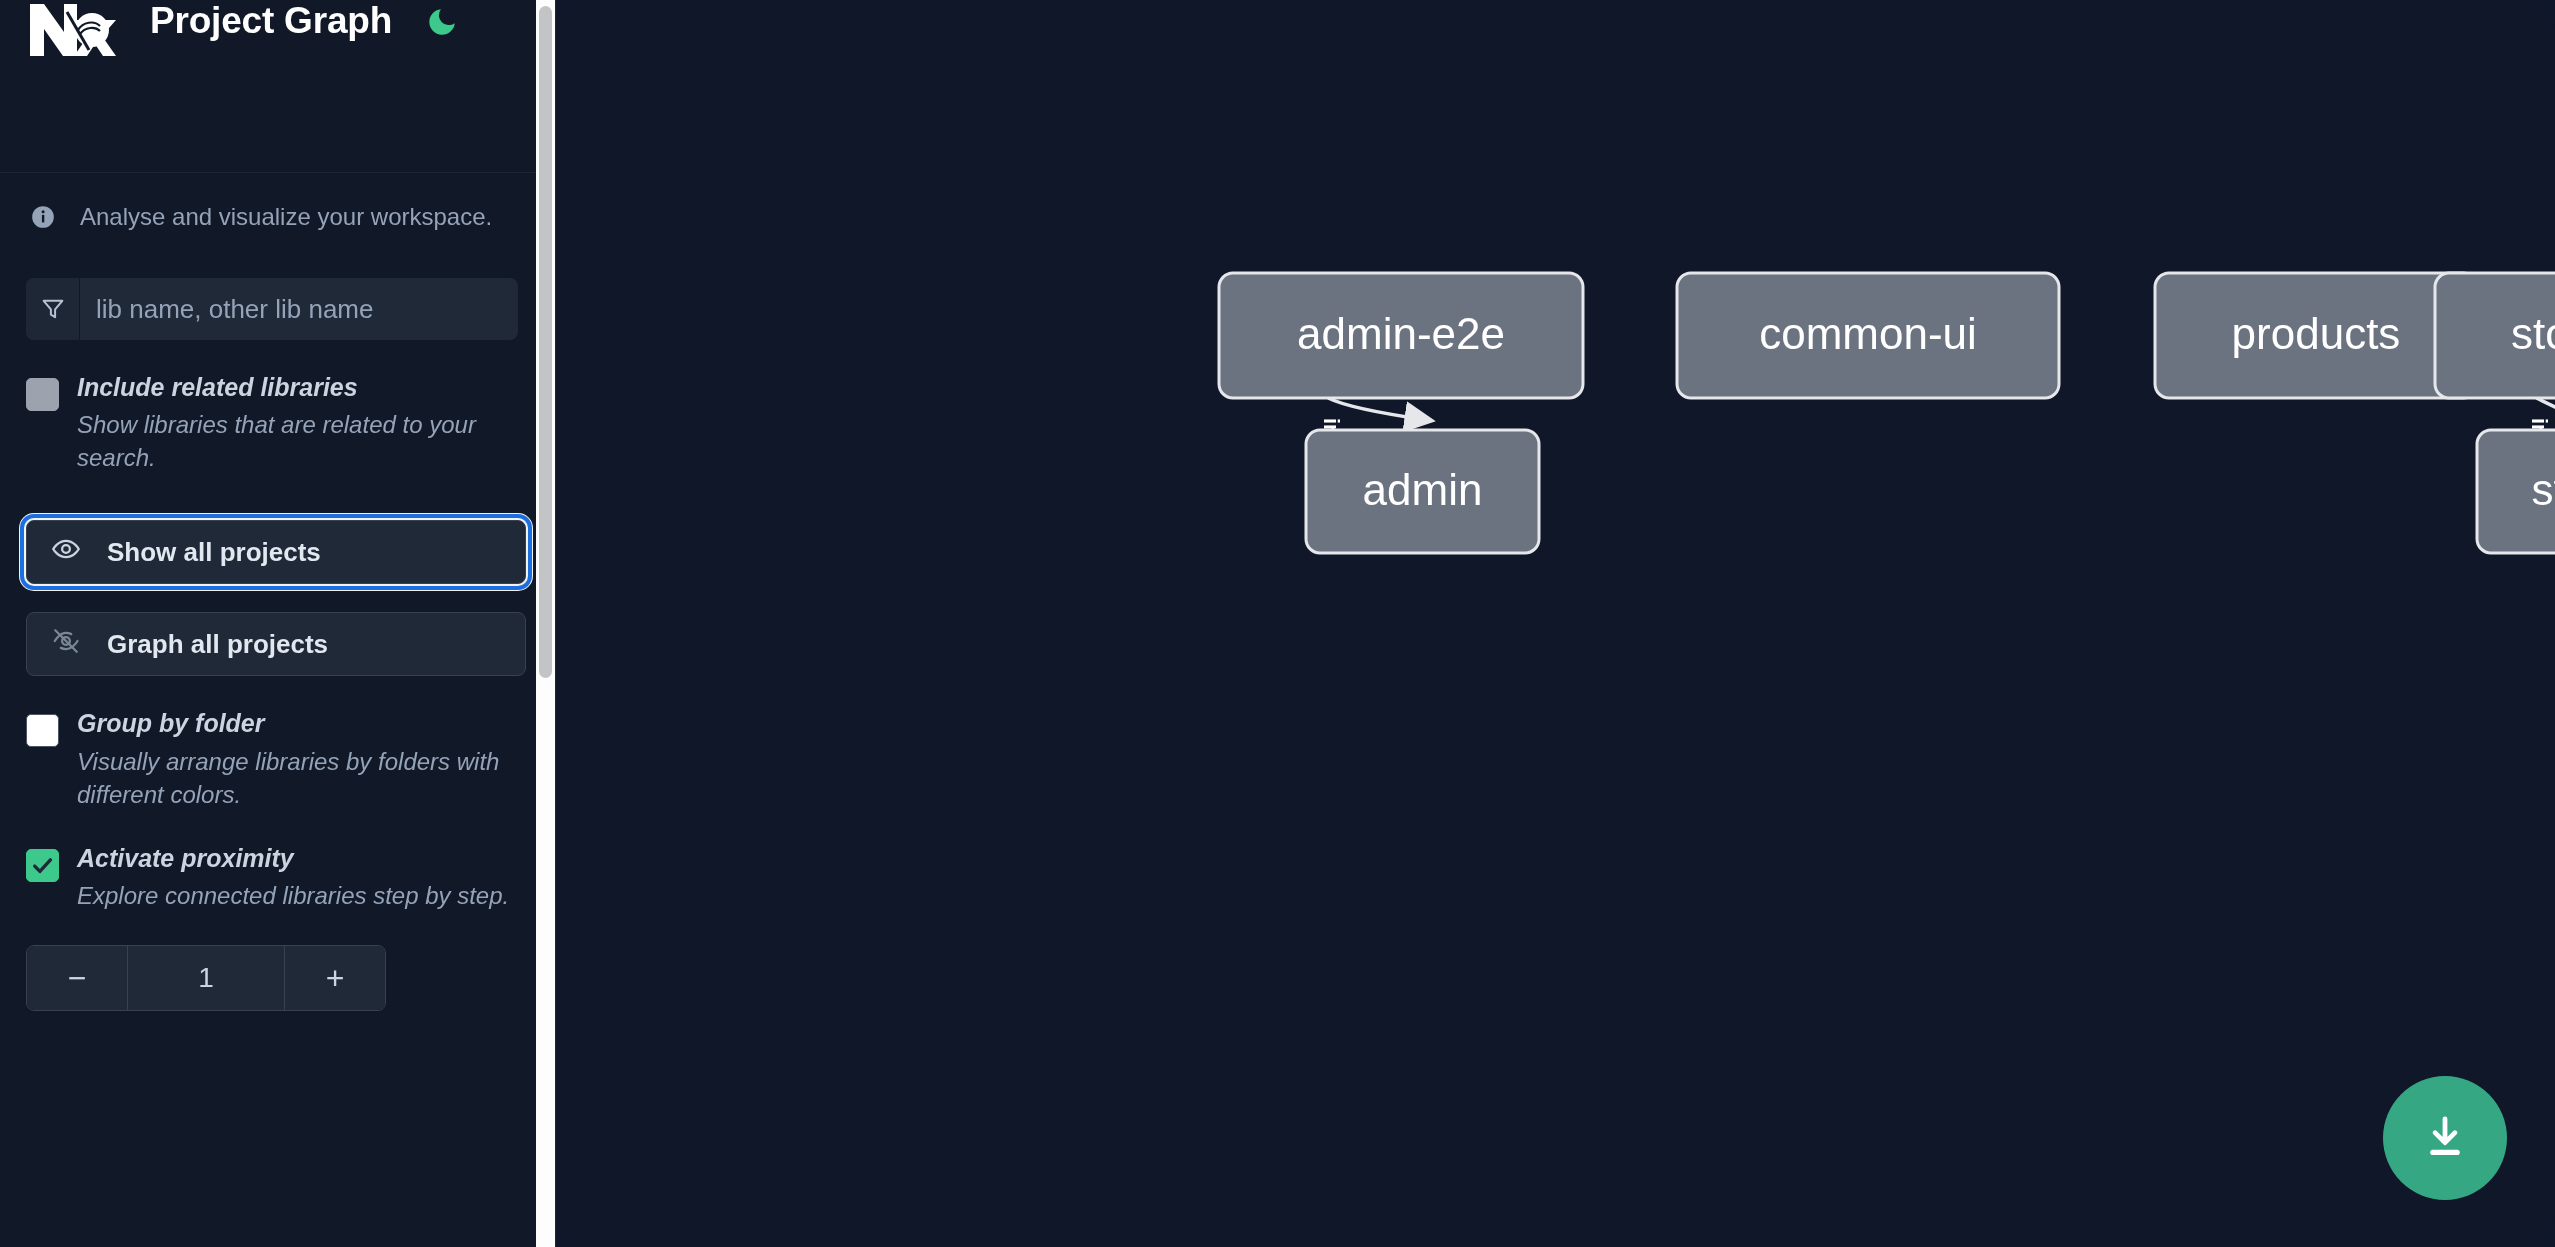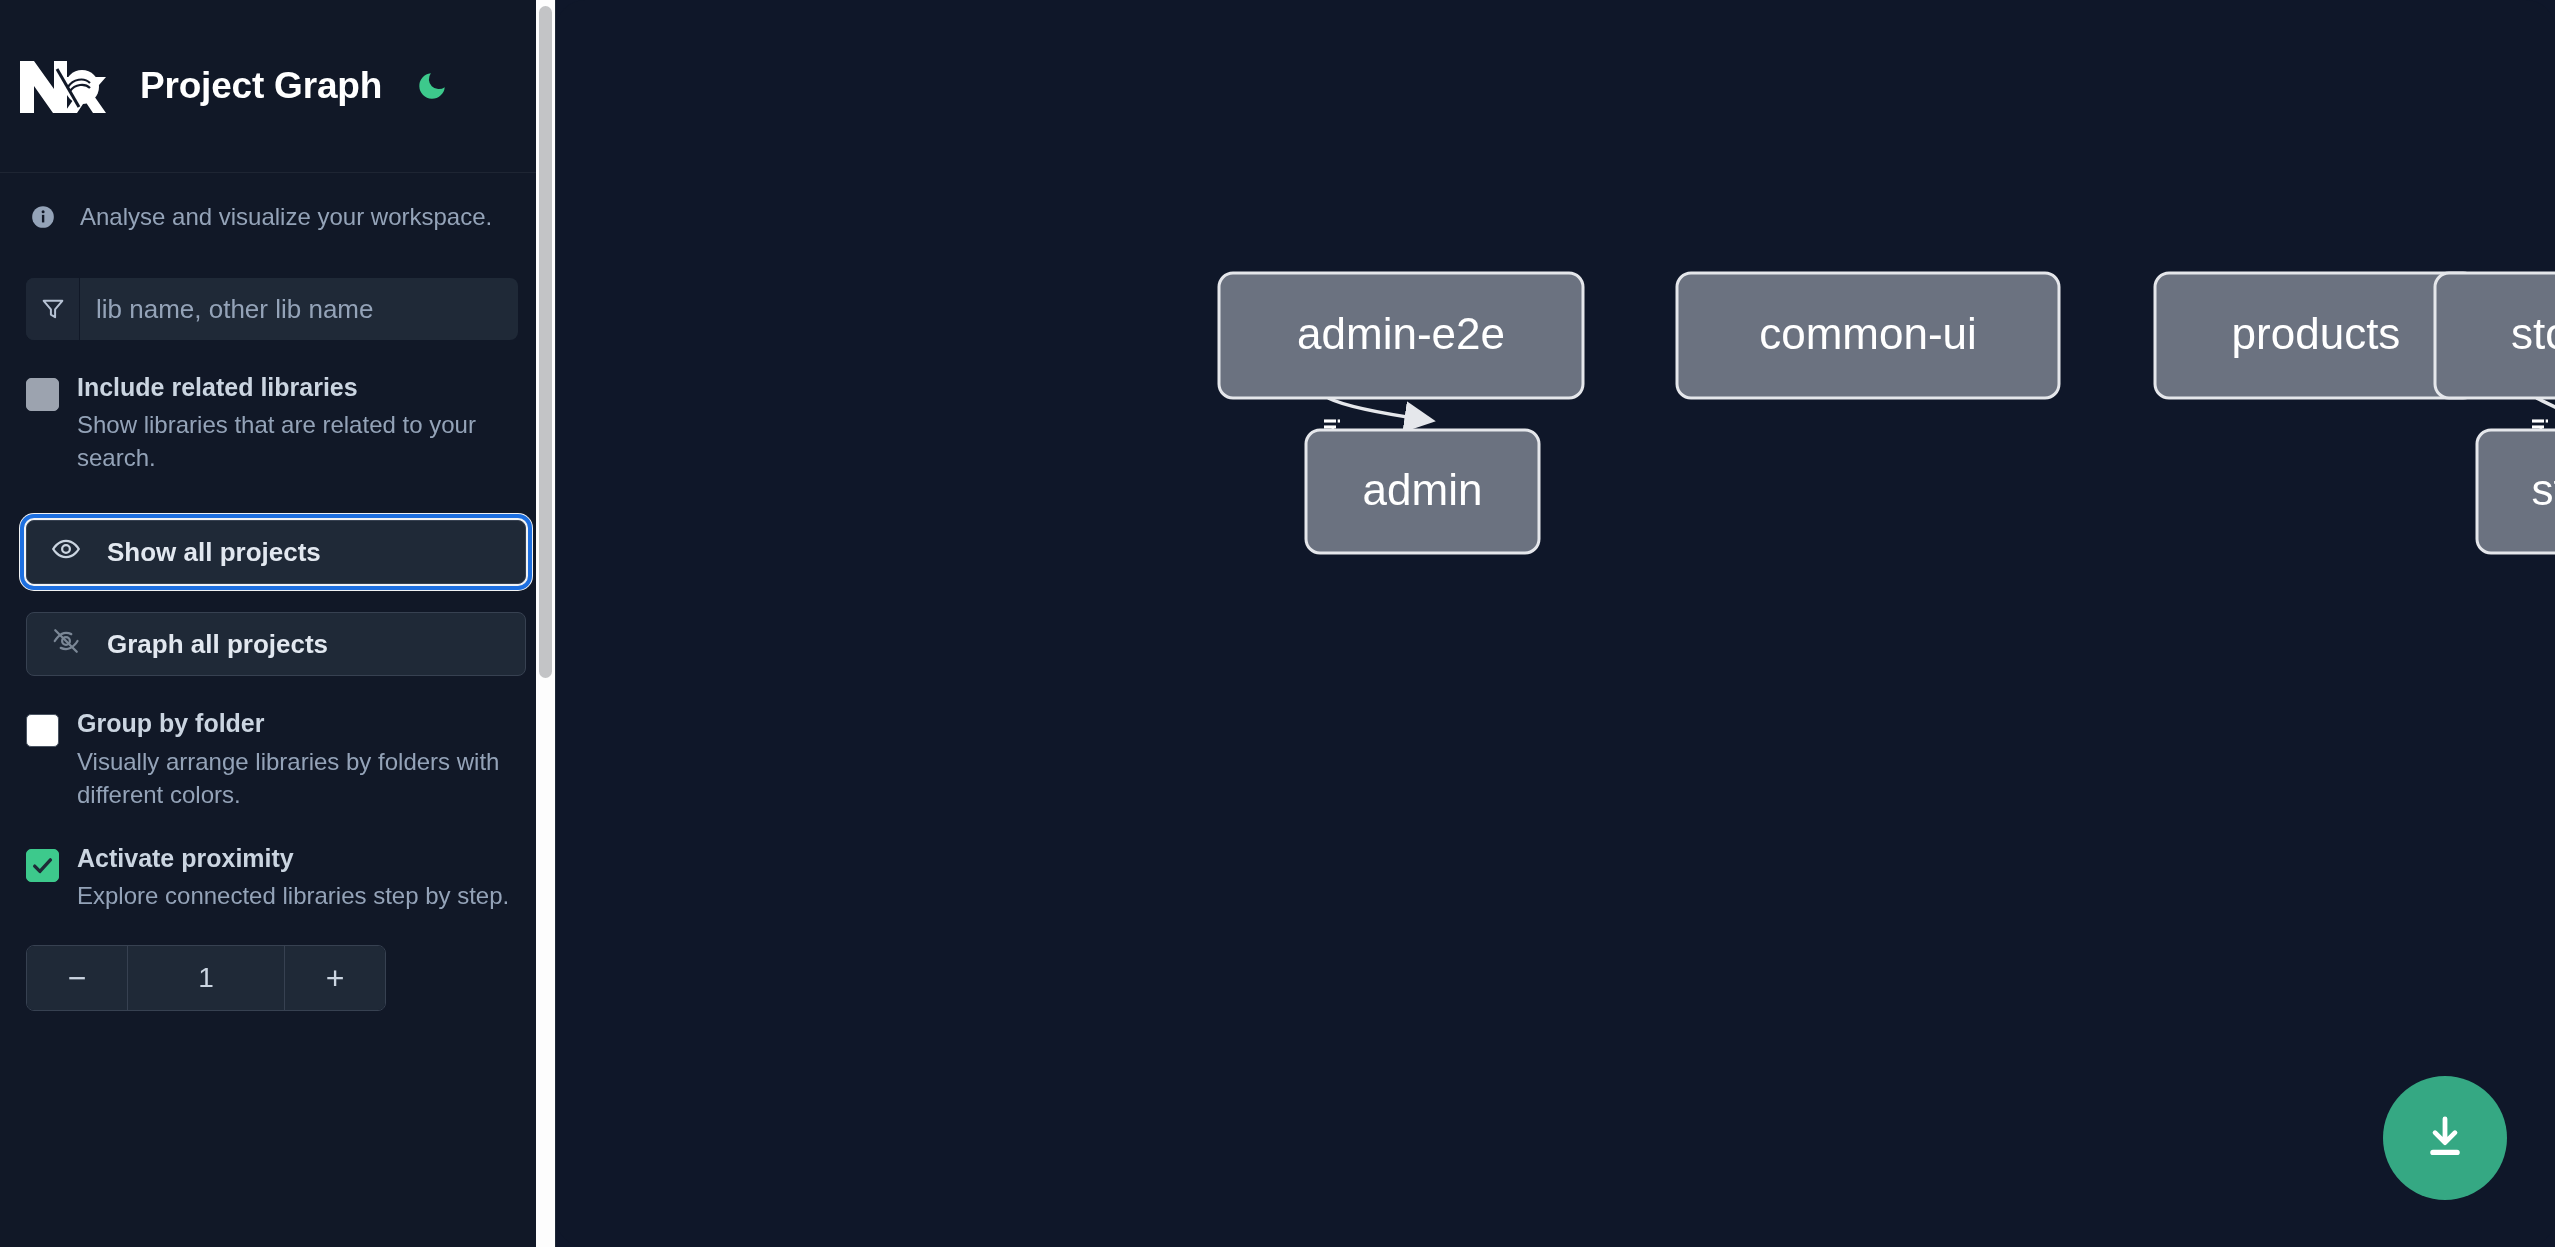--- a/index.html
+++ b/index.html
@@ -19,22 +19,21 @@
     background: #111827;
     border-right: 1px solid #1f2937;
     flex: 0 0 556px;
     overflow: hidden;
   }
   .sidebar-inner { width: 556px; }
 
   .brand-row {
     height: 173px;
     display: flex;
-    align-items: center;
-    padding: 0 16px;
+    padding: 0 26px;
     border-bottom: 1px solid #1e2533;
   }
   .nx-logo { width: 96px; height: 58px; flex: 0 0 96px; }
   .brand-title {
     color: #ffffff;
     font-size: 37px;
     font-weight: 600;
     letter-spacing: -0.2px;
     margin-left: 28px;
     white-space: nowrap;
@@ -75,21 +74,21 @@
     background: transparent;
     border: 0;
     outline: none;
     color: #e2e8f0;
     font-size: 26px;
     font-family: "Liberation Sans", sans-serif;
     padding: 4px 16px;
   }
   .search-input::placeholder { color: #94a3b8; }
 
-  .check-block { display: flex; padding: 0 30px 0 26px; margin-top: 32px; }
+  .check-block { display: flex; padding: 0 30px 0 26px; margin-top: 32px; font-style: italic; }
   .check-block.tight { }
   .cb-box { flex: 0 0 33px; margin-top: 6px; }
   .cb { width: 33px; height: 33px; border-radius: 5px; display: block; cursor: pointer; }
   .cb-disabled { background: #9ca3af; border: 1px solid #9ca3af; }
   .cb-empty { background: #ffffff; border: 1px solid #4b5563; }
   .cb-checked { background: #3dc98c; border: 1px solid #3dc98c; position: relative; }
   .cb-checked svg { position: absolute; left: 3px; top: 3px; }
   .cb-text { margin-left: 18px; }
   .cb-label { color: #cbd5e1; font-size: 25px; font-weight: 700; display: block; line-height: 1.25; }
   .cb-desc { color: #94a3b8; font-size: 24px; display: block; line-height: 1.38; margin-top: 5px; max-width: 452px; }

